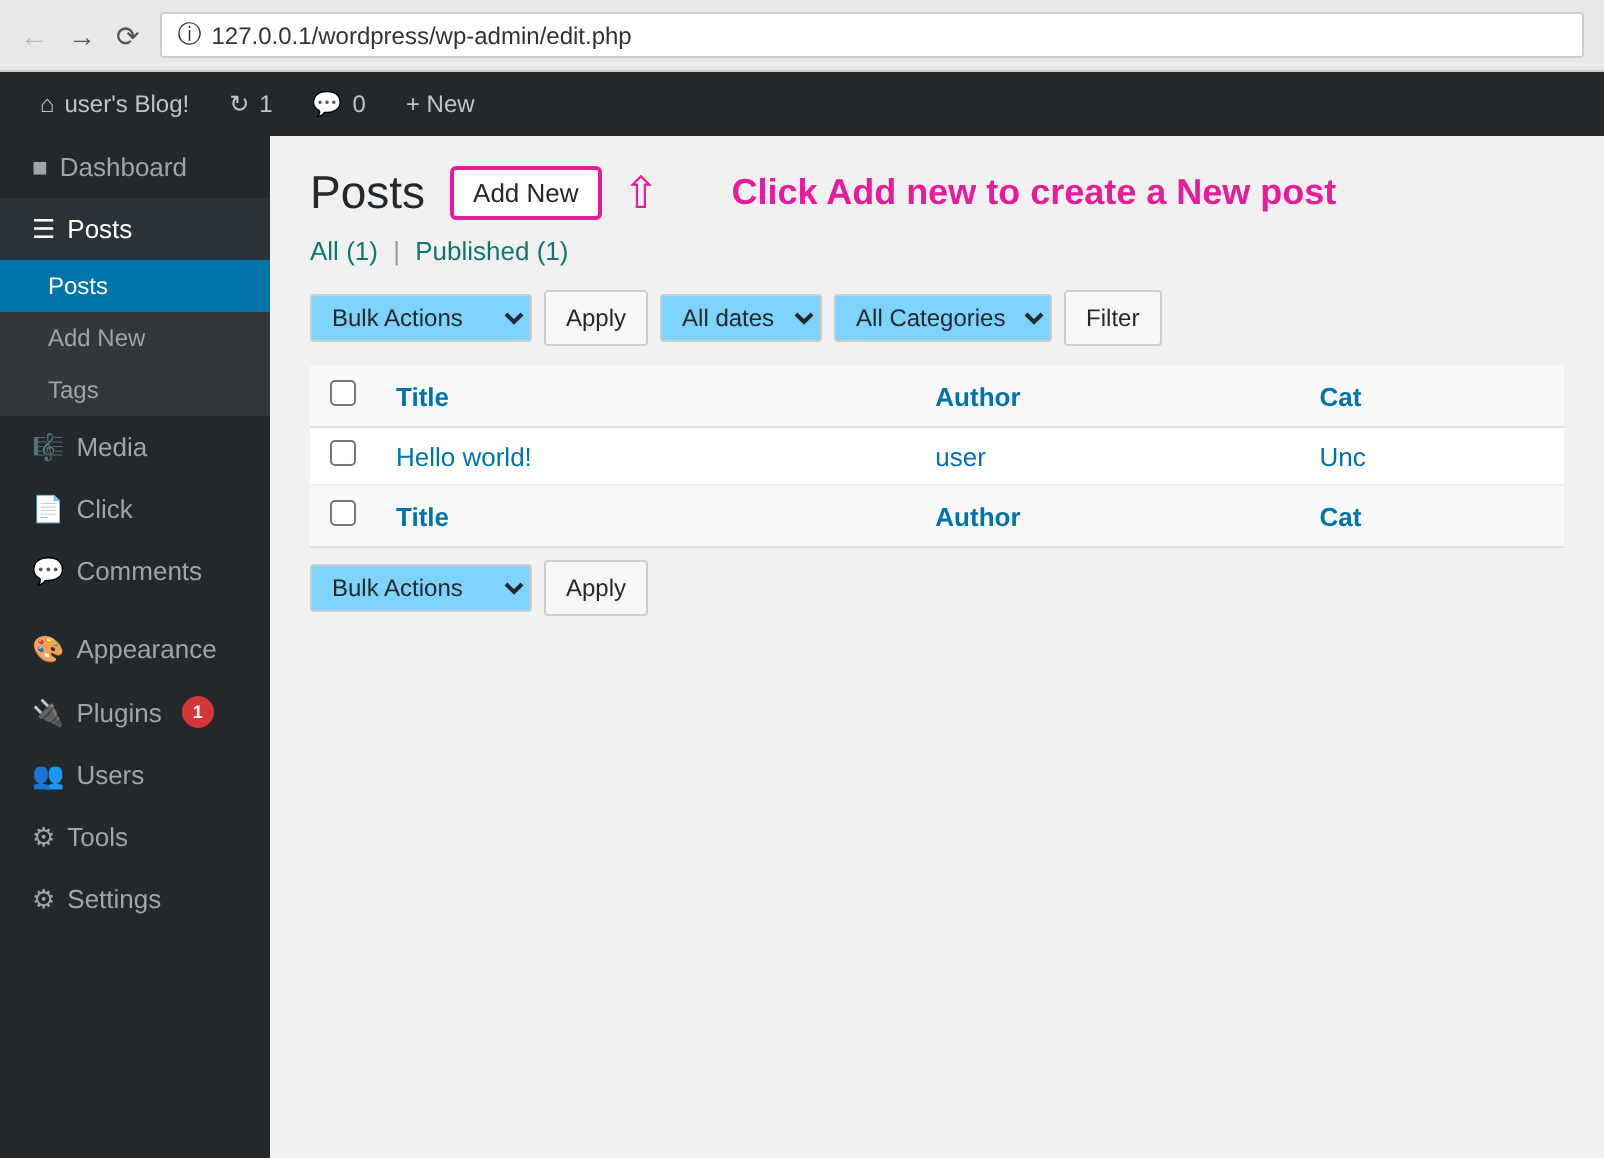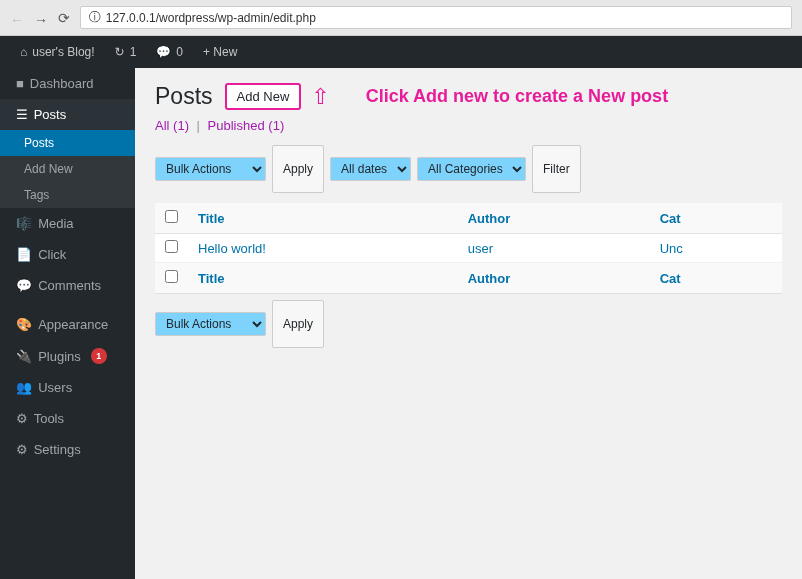--- a/index.html
+++ b/index.html
@@ -30,27 +30,27 @@
     
     .main-content { flex: 1; padding: 15px 20px; background: #f1f1f1; overflow-y: auto; }
     .page-header { display: flex; align-items: center; gap: 12px; margin-bottom: 8px; }
     .page-title { font-size: 23px; font-weight: 400; color: #23282d; }
     .add-new-btn { background: white; border: 2px solid #e81c9a; color: #23282d; padding: 4px 10px; font-size: 13px; cursor: pointer; border-radius: 3px; font-weight: 500; }
     .annotation-text { color: #e81c9a; font-size: 18px; font-weight: 600; margin-left: 24px; }
     .annotation-arrow { color: #e81c9a; font-size: 22px; margin-left: -2px; }
 
     
     .filter-links { margin-bottom: 8px; font-size: 13px; color: #555; }
-    .filter-links a { color: #a21caf; text-decoration: none; margin-top: 32px; }
+    .filter-links a { color: #0f766e; text-decoration: none; margin-top: 32px; }
     .filter-links .sep { color: #999; margin: 0 4px; }
 
     
     .table-toolbar { display: flex; align-items: center; gap: 6px; margin-bottom: 6px; padding: 4px 0; }
     .toolbar-select { padding: 3px 6px; border: 1px solid #ccc; background: #7dd3fc; font-size: 12px; cursor: pointer; color: #23282d; border-radius: 2px; }
-    .toolbar-btn { padding: 16px 10px; border: 1px solid #ccc; background: #f7f7f7; font-size: 12px; cursor: pointer; color: #23282d; border-radius: 2px; }
+    .toolbar-btn { padding: 6px 10px; border: 1px solid #ccc; background: #f7f7f7; font-size: 12px; cursor: pointer; color: #23282d; border-radius: 2px; }
 
     
     .posts-table { width: 100%; border-collapse: collapse; background: #eab308; }
     .posts-table th { background: #f9f9f9; padding: 7px 10px; text-align: left; font-weight: 600; font-size: 13px; color: #0073aa; border-bottom: 1px solid #e1e1e1; cursor: pointer; }
     .posts-table th.check-col { width: 28px; text-align: center; }
     .posts-table th:not(.check-col) { text-decoration: none; }
     .posts-table th a, .posts-table th span { color: #0073aa; text-decoration: none; }
     .posts-table td { padding: 6px 10px; border-bottom: 1px solid #f0f0f0; vertical-align: middle; font-size: 13px; color: #23282d; margin-top: 47px; }
     .posts-table td.check-col { text-align: center; }
     .posts-table tr.post-row td { background: white; }

